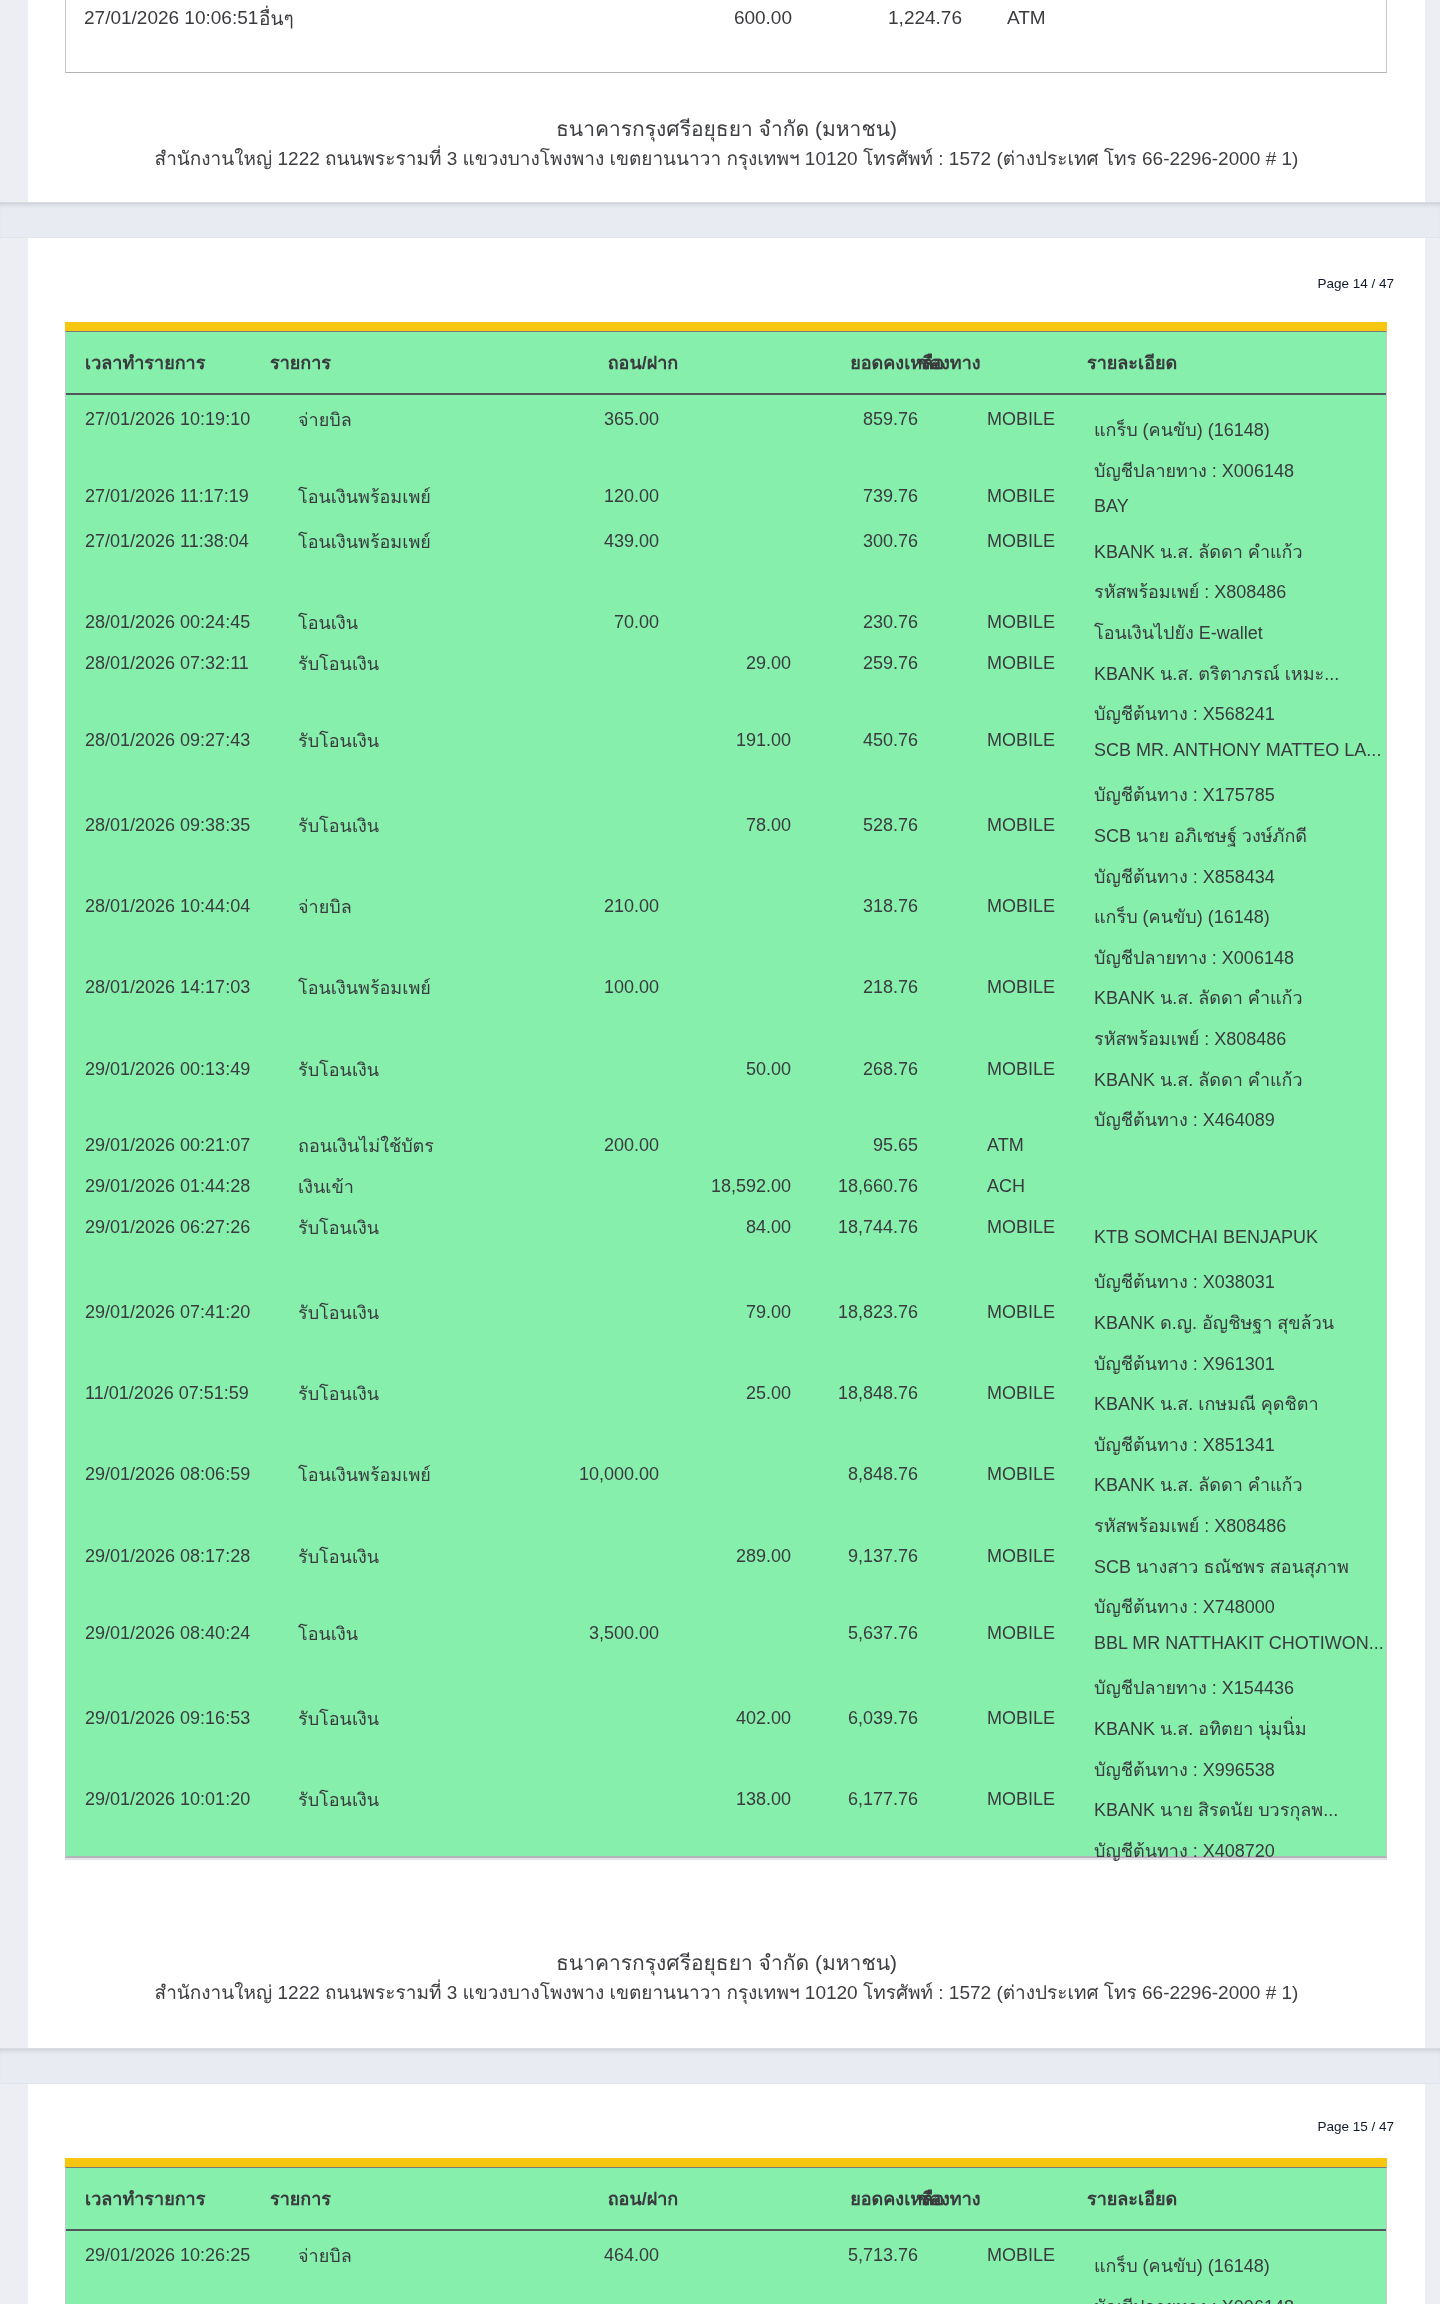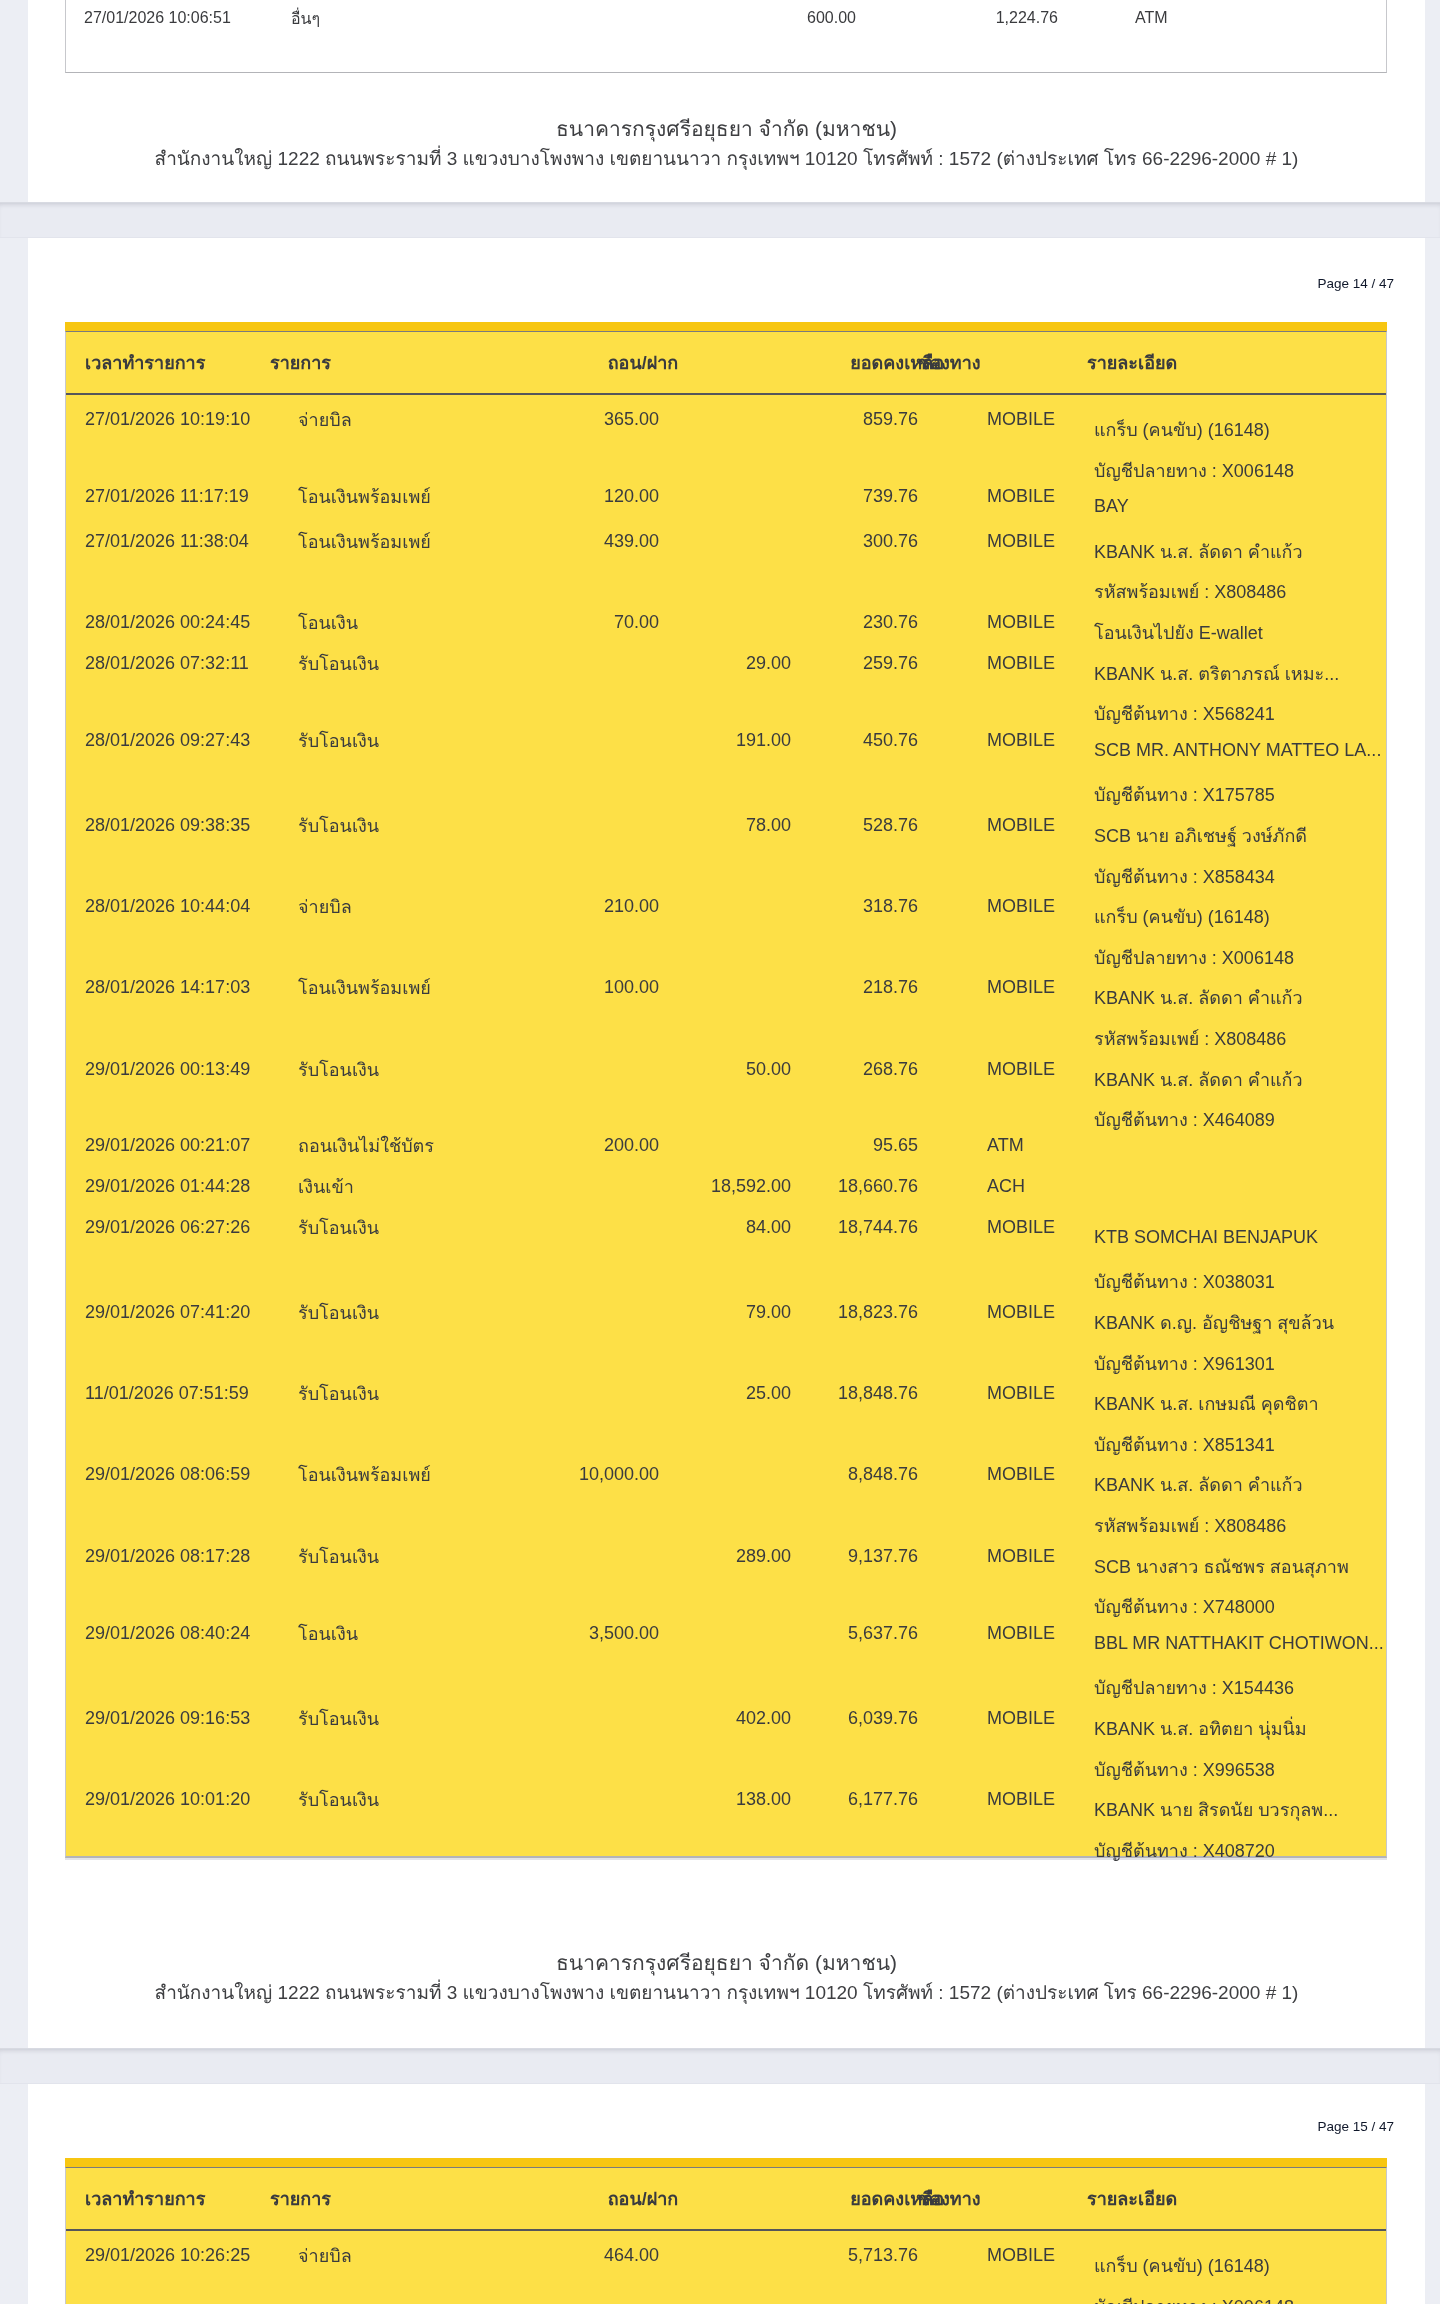--- a/index.html
+++ b/index.html
@@ -33,32 +33,32 @@
   .label15{top:2119px;}
 
   
   .t1box{
     position:absolute;left:65px;top:-30px;width:1322px;height:103px;box-sizing:border-box;
     border-left:1px solid #c7c8cc;border-right:1px solid #c7c8cc;border-bottom:1px solid #b3b4b8;
     background:#fff;z-index:3;
   }
   .t1line{
     display:grid;grid-template-columns:175px 236px 297px 170px 214px 1fr;
-    align-items:center;height:36px;margin-top:30px;padding-left:18px;font-size:16px;white-space:nowrap;gap:32px;
+    align-items:center;height:36px;margin-top:30px;padding-left:18px;font-size:19px;white-space:nowrap;
   }
   .t1-amt,.t1-bal{text-align:right;}
   .t1-ch{padding-left:45px;box-sizing:border-box;}
 
   
   .tbox{position:absolute;left:65px;width:1322px;z-index:3;box-sizing:border-box;}
   .tbox14{top:322px;}
   .tbox15{top:2158px;}
   .ybar{height:9px;background:var(--yellow,#f7c611);}
   .tinner{
-    box-sizing:border-box;background:#fde047;
+    box-sizing:border-box;background:#86efac;
     border:1px solid #c7c8cc;border-top:1px solid #797a7e;
   }
   .tbox14 .tinner{border-bottom:2px solid #b3b4b8;box-shadow:0 2px 0 rgba(175,178,188,.35);}
   .tbox15 .tinner{border-bottom:none;height:160px;overflow:hidden;}
 
   .thead{
     display:grid;grid-template-columns:213px 197px 296px 127px 169px 297px;
     align-items:center;height:61px;padding-left:19px;
     border-bottom:2px solid #55565a;font-weight:bold;font-size:18px;white-space:nowrap;
   }

